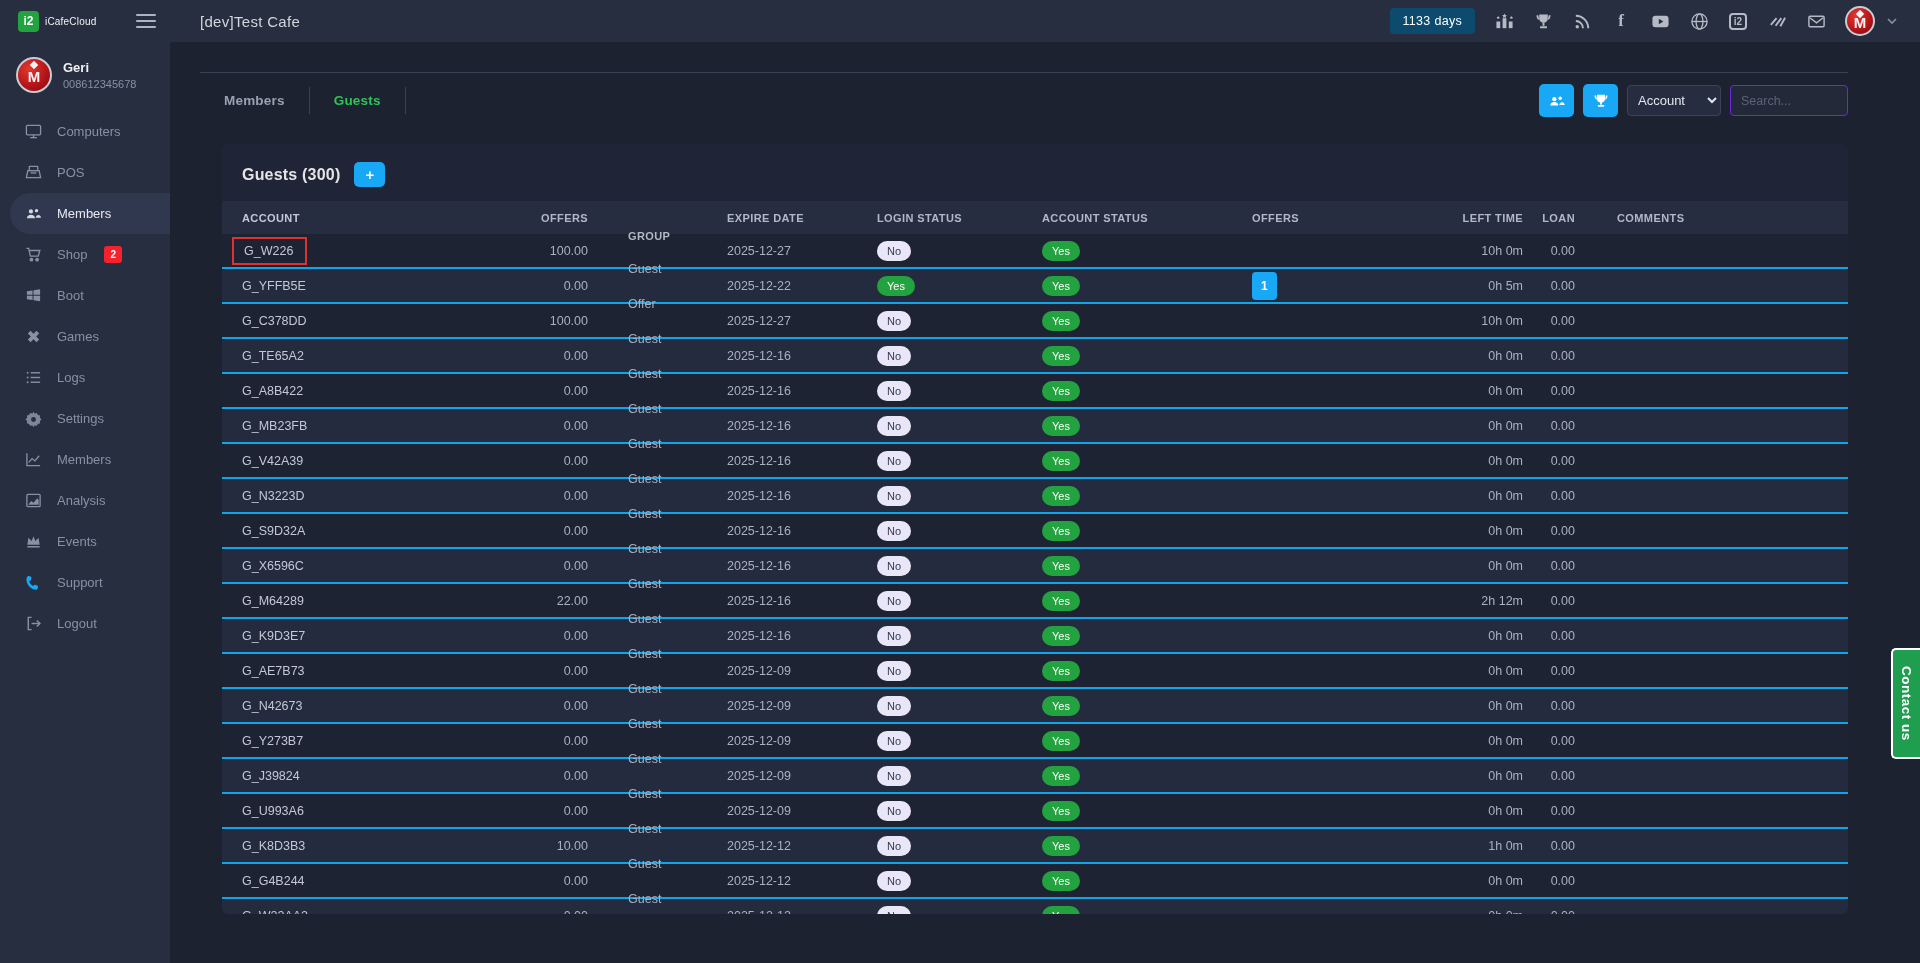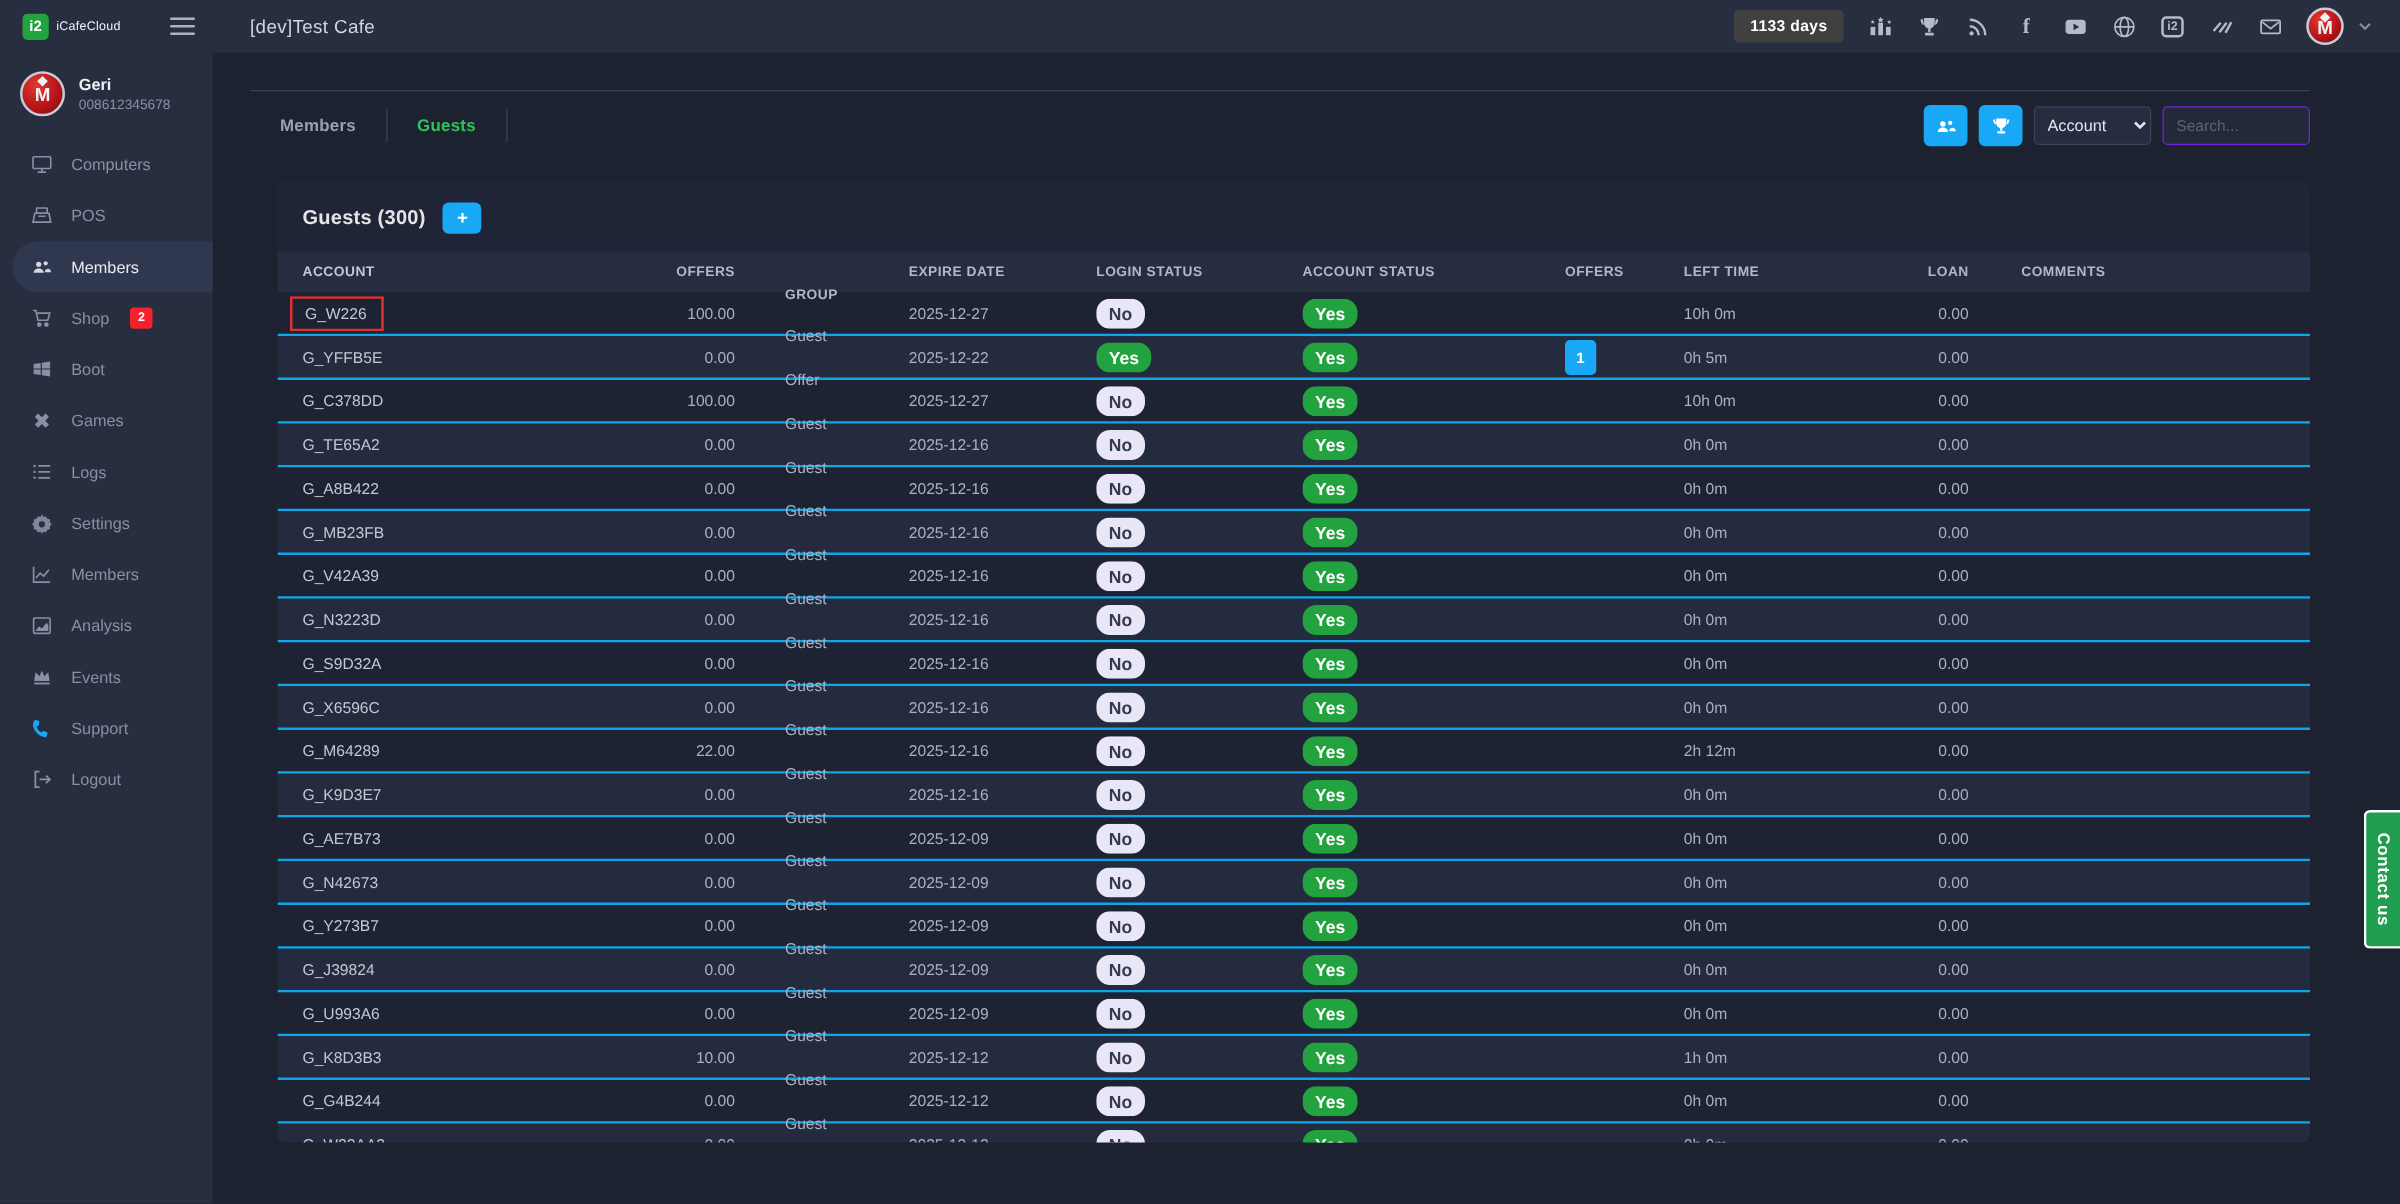--- a/index.html
+++ b/index.html
@@ -21,21 +21,21 @@
     width:21px; height:21px; border-radius:4px; background:#23a33f;
     color:#fff; font-weight:bold; font-size:12px;
     display:flex; align-items:center; justify-content:center;
   }
   .brand-name { color:#f2f3f7; font-weight:normal; font-size:10px; letter-spacing:.2px; }
   .hamburger { width:20px; cursor:pointer; display:flex; flex-direction:column; gap:4px; }
   .hamburger span { display:block; height:2px; background:#aeb3c0; border-radius:1px; }
   .cafe-title { margin-left:30px; color:#d2d5de; font-size:15px; letter-spacing:.3px; }
   .topbar-right { margin-left:auto; display:flex; align-items:center; gap:19px; padding-right:22px; }
   .days-badge {
-    background:#404040; color:#fff; font-size:12.5px; font-weight:bold;
+    background:#0c4a6e; color:#fff; font-size:12.5px; font-weight:normal;
     padding:6px 13px; border-radius:4px; cursor:pointer; letter-spacing:.3px;
   }
   .tb-icon { width:20px; height:20px; color:#b6bac6; cursor:pointer; display:flex; align-items:center; justify-content:center; }
   .tb-icon svg { width:19px; height:19px; }
   .fb-glyph { font-weight:bold; font-size:17px; font-family:"Liberation Serif", serif; color:#b6bac6; }
   .i2-glyph { border:2px solid #b6bac6; border-radius:4px; font-size:10px; font-weight:bold; color:#b6bac6; padding:1px 3px; }
   .avatar {
     width:30px; height:30px; border-radius:50%;
     background:radial-gradient(circle at 35% 30%, #e0392f 0%, #b31217 60%, #7a0c10 100%);
     border:2px solid #c9ccd6; position:relative; cursor:pointer;
@@ -126,29 +126,29 @@
   .trow:nth-child(odd) { background:#1e2333; }
   .trow:nth-child(even) { background:#252b3f; }
   .cell { padding-right:14px; white-space:nowrap; overflow:hidden; }
   .c-account { width:285px; padding-left:20px; color:#c3c8d4; }
   .c-balance { width:95px; text-align:right; }
   .c-group { width:125px; padding-left:26px;margin-top:36px; }
   .c-expire { width:150px; }
   .c-login { width:165px; }
   .c-status { width:210px; }
   .c-offers { width:95px; }
-  .c-lefttime { width:190px; }
+  .c-lefttime { width:190px;text-align:right; }
   .c-loan { width:52px; text-align:right; }
   .c-comments { flex:1; padding-left:28px; }
   .hl-box {
     display:inline-block; border:2px solid #e03131; padding:5px 12px 5px 10px; margin-left:-10px;
   }
   .pill {
     display:inline-block; min-width:34px; text-align:center;
-    font-size:14px; font-weight:bold; border-radius:11px; padding:4px 10px; cursor:pointer;
+    font-size:11px; font-weight:normal; border-radius:11px; padding:4px 10px; cursor:pointer;
   }
   .pill-yes { background:#23a33f; color:#fff; }
   .pill-no  { background:#e9e7f7; color:#333a52; }
   .offer-badge {
     display:inline-block; background:#18a8f5; color:#fff; font-weight:bold;
     font-size:12px; border-radius:4px; padding:8px 9px; line-height:1; cursor:pointer;
   }
 
   
   .contact-us {

